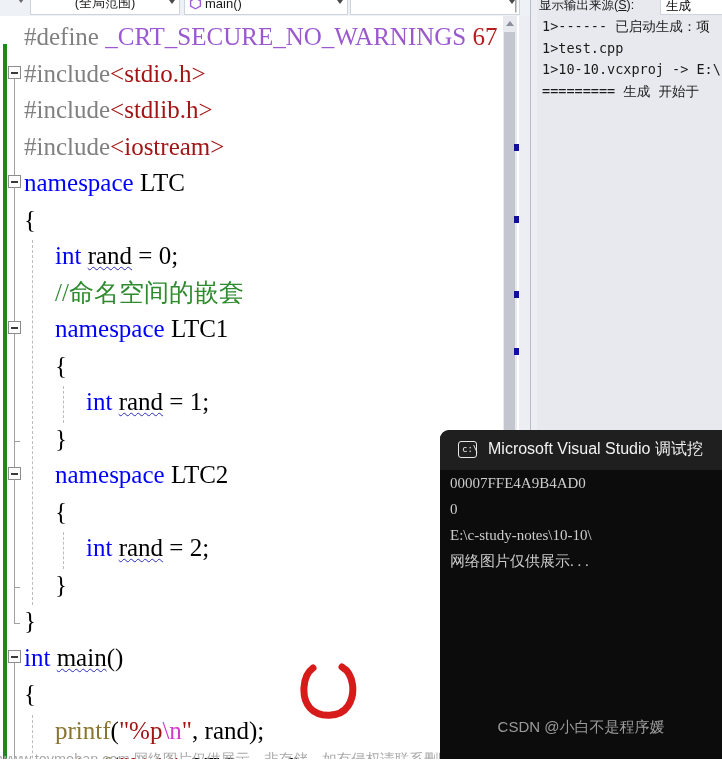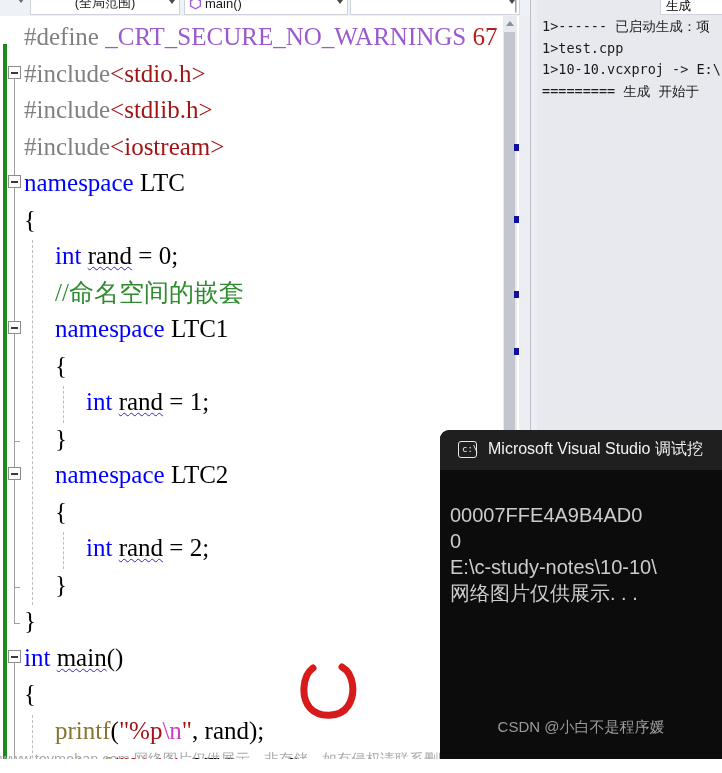--- a/index.html
+++ b/index.html
@@ -201,23 +201,23 @@
     font-family: "DejaVu Sans Mono", monospace;
     font-size: 9px; color: #e8e8e8; line-height: 9px;
   }
   .ctitle-text {
     position: absolute; left: 48px; top: 9px;
     font-family: "Liberation Sans", sans-serif;
     font-size: 16px; color: #f2f2f2; white-space: nowrap;
   }
   .console-body {
     position: absolute; left: 0; top: 40px; width: 282px;
-    font-family: Liberation Sans, sans-serif;
-    font-size: 20px; line-height: 26px;
-    color: #cccccc; white-space: pre; overflow: hidden; margin-top: 32px;
+    font-family: Liberation Serif, serif;
+    font-size: 15px; line-height: 26px;
+    color: #cccccc; white-space: pre; overflow: hidden;
   }
   .console-body .cline { padding-left: 10px; height: 26px; }
   .csdn {
     position: absolute; left: 0; top: 288px; width: 282px;
     text-align: center;
     font-family: "Liberation Sans", sans-serif;
     font-size: 15px; color: #9b9b9b; white-space: nowrap;
   }
 
   
@@ -293,20 +293,23 @@
       <div class="vmark" style="top: 144px; background: rgb(16, 16, 156);"></div>
       <div class="vmark" style="top: 216px; background: rgb(16, 16, 156);"></div>
       <div class="vmark" style="top: 291px; background: rgb(16, 16, 156);"></div>
       <div class="vmark" style="top: 348px; background: rgb(16, 16, 156);"></div>
     </div>
   <div class="vscroll-right-edge"></div>
 
   <div class="divider"></div>
 
   <div class="outpanel">
+    <div class="out-header">
+      <span class="lbl"><span>显示输出来源(</span><u>S</u><span>): </span></span>
+    </div>
     <div class="out-combo">
       <span>生成</span>
     </div>
     <div class="out-body" id="out-body"><div class="oline">1&gt;------ 已启动生成：项</div><div class="oline">1&gt;test.cpp</div><div class="oline">1&gt;10-10.vcxproj -&gt; E:\</div><div class="oline">========= 生成 开始于</div></div>
   </div>
 
   <div class="redmark">
     <svg width="62" height="62" viewBox="0 0 62 62">
       <path d="M13 8 C 2 16, 1 38, 10 48 C 19 58, 40 58, 48 46 C 56 34, 54 14, 42 7" fill="none" stroke="#d71a1a" stroke-width="7" stroke-linecap="round"></path>
     </svg>

